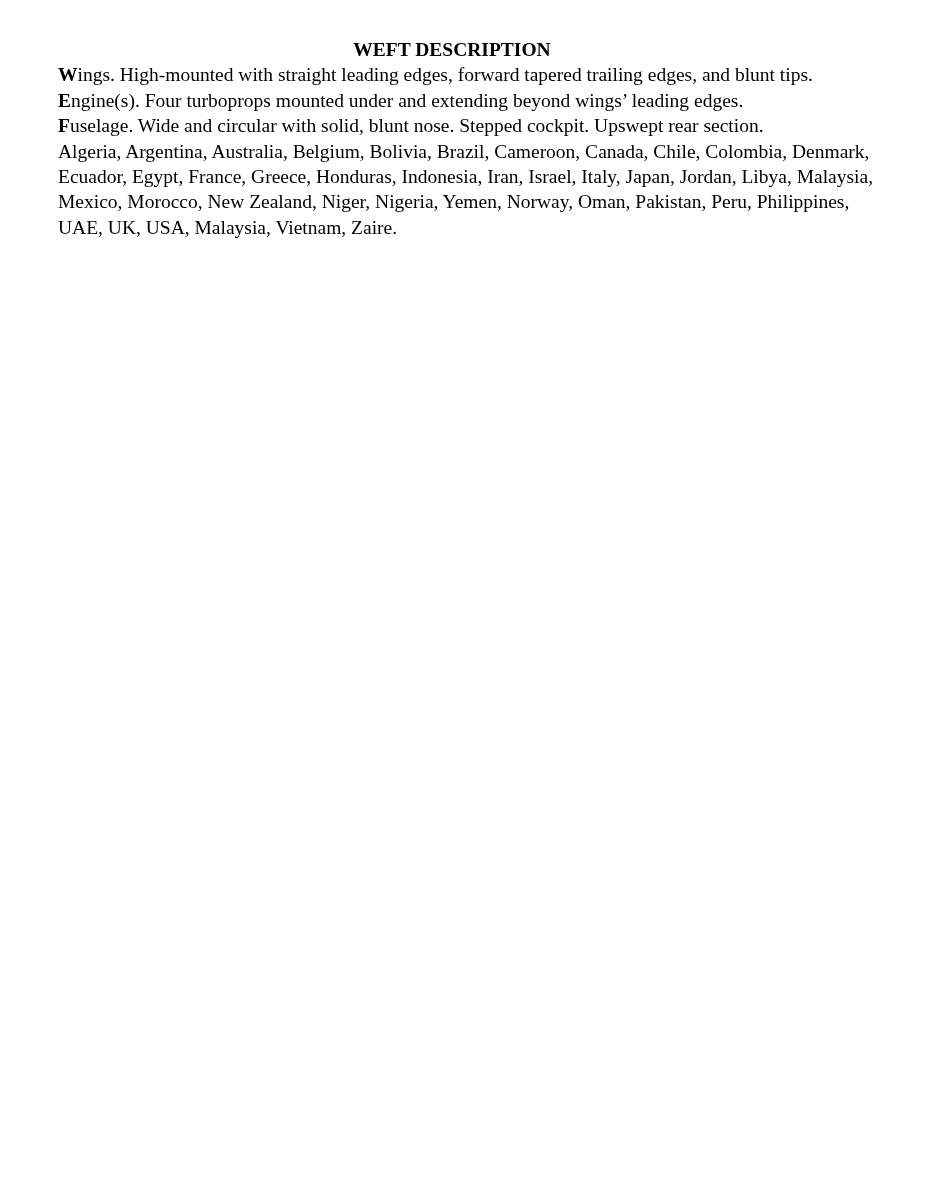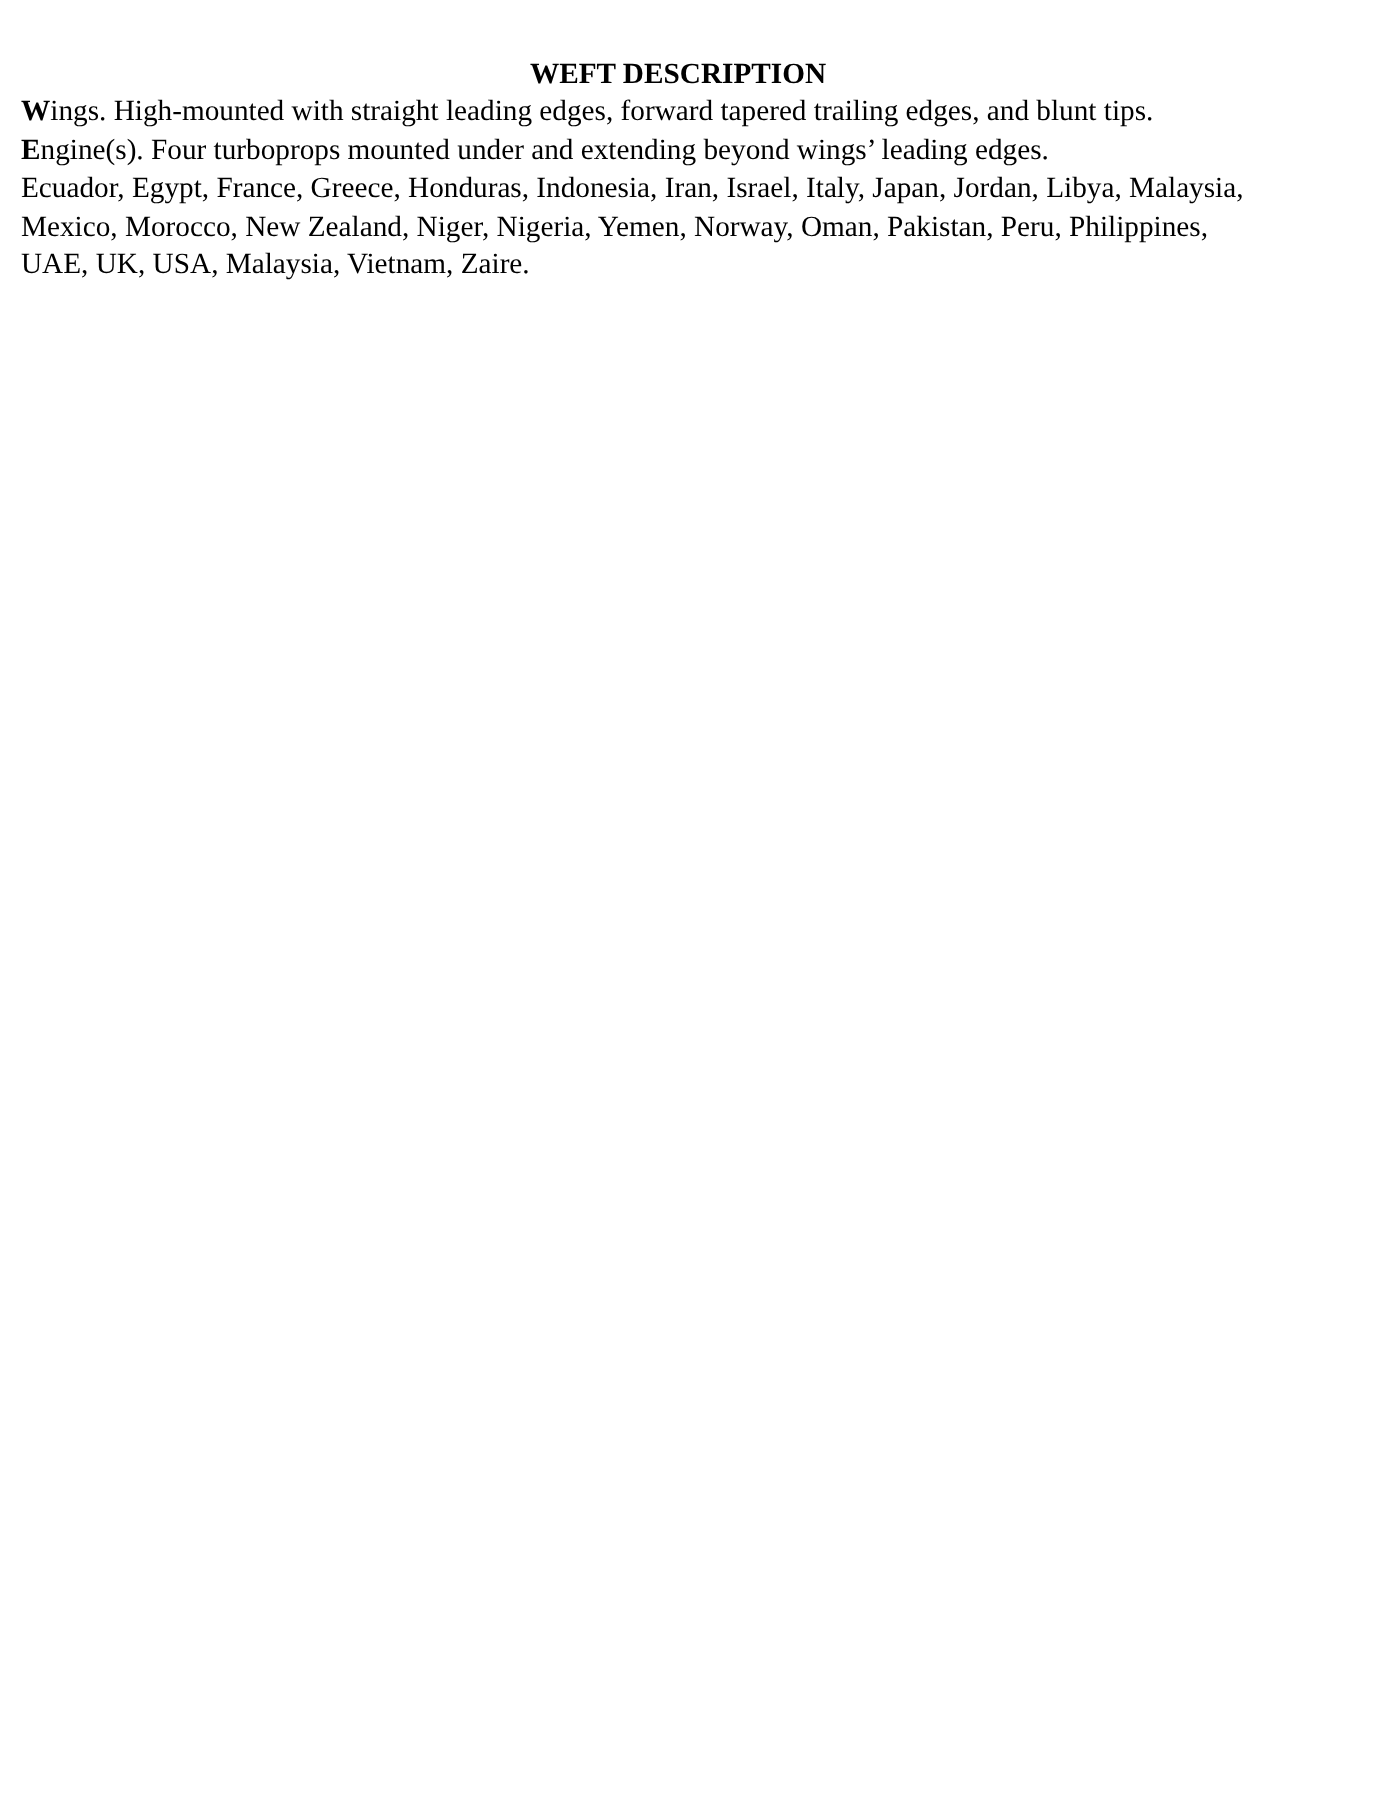--- a/index.html
+++ b/index.html
@@ -19,40 +19,45 @@
     box-sizing: border-box;
     padding: 37px 16px 0 14px;
     overflow: hidden;
   }
   .heading {
     text-align: center;
     font-weight: bold;
   }
   .line {
     white-space: nowrap;
+    margin-left: 44px;
   }
   .lead {
     font-weight: bold;
   }
 </style>
 </head>
 <body>
 
 <div class="page">
 
   <div class="heading">WEFT DESCRIPTION</div>
 
   <div class="line">
     <span class="lead">W</span><span>ings. High-mounted with straight leading edges, forward tapered trailing edges, and blunt tips.</span>
   </div>
 
   <div class="line">
     <span class="lead">E</span><span>ngine(s). Four turboprops mounted under and extending beyond wings’ leading edges.</span>
   </div>
 
+  <div class="line">
+    <span class="lead">F</span><span>uselage. Wide and circular with solid, blunt nose. Stepped cockpit. Upswept rear section.</span>
+  </div>
 
 
 
+  <div class="line">Algeria, Argentina, Australia, Belgium, Bolivia, Brazil, Cameroon, Canada, Chile, Colombia, Denmark,</div>
   <div class="line">Ecuador, Egypt, France, Greece, Honduras, Indonesia, Iran, Israel, Italy, Japan, Jordan, Libya, Malaysia,</div>
   <div class="line">Mexico, Morocco, New Zealand, Niger, Nigeria, Yemen, Norway, Oman, Pakistan, Peru, Philippines,</div>
   <div class="line">UAE, UK, USA, Malaysia, Vietnam, Zaire.</div>
 
 </div>
 
 </body></html>

